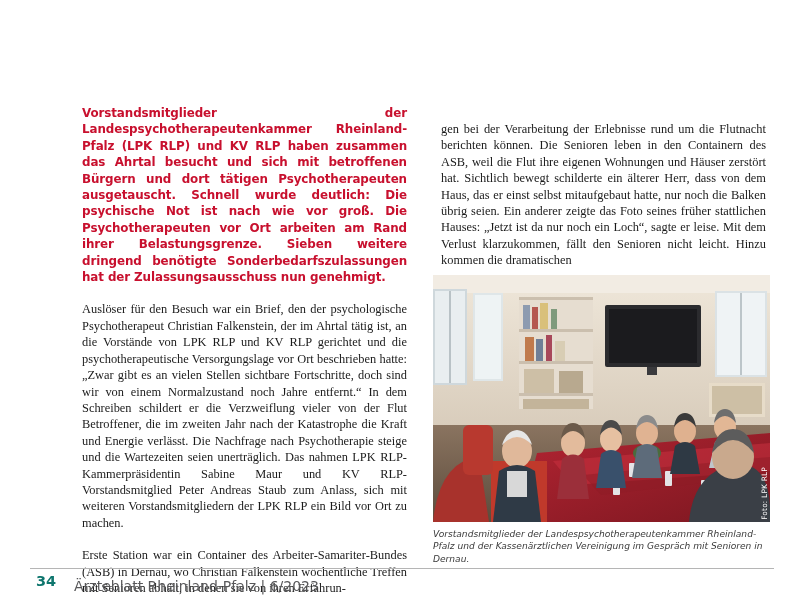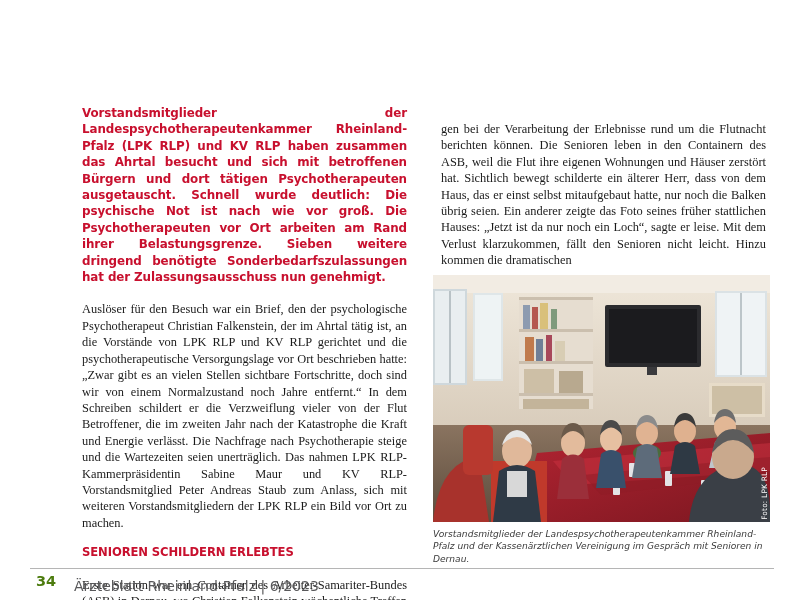--- a/index.html
+++ b/index.html
@@ -139,21 +139,21 @@
     height: 1px;
     background: #b5b5b5;
   }
   .folio {
     position: absolute;
     left: 36px;
     top: 573px;
     font-family: "DejaVu Sans", sans-serif;
     font-weight: bold;
     font-size: 14.5px;
-    color: #4d7c0f;
+    color: #0f766e;
   }
   .footer-text {
     position: absolute;
     left: 74px;
     top: 578px;
     font-family: "DejaVu Sans", sans-serif;
     font-size: 14px;
     color: #58585a;
   }
 </style>
@@ -165,21 +165,20 @@
   <div class="left-strip"></div>
 
   <div class="content">
 
 
     <div class="cols">
 
       <div class="col col-left">
         <p class="lead">Vorstandsmitglieder der Landespsychotherapeutenkammer Rheinland-Pfalz (LPK RLP) und KV RLP haben zusammen das Ahrtal besucht und sich mit betroffenen Bürgern und dort tätigen Psychotherapeuten ausgetauscht. Schnell wurde deutlich: Die psychische Not ist nach wie vor groß. Die Psychotherapeuten vor Ort arbeiten am Rand ihrer Belastungsgrenze. Sieben weitere dringend benötigte Sonderbedarfszulassungen hat der Zulassungsausschuss nun genehmigt.</p>
         <p class="body">Auslöser für den Besuch war ein Brief, den der psychologische Psychotherapeut Christian Falkenstein, der im Ahrtal tätig ist, an die Vorstände von LPK RLP und KV RLP gerichtet und die psychotherapeutische Versorgungslage vor Ort beschrieben hatte: „Zwar gibt es an vielen Stellen sichtbare Fortschritte, doch sind wir von einem Normalzustand noch Jahre entfernt.“ In dem Schreiben schildert er die Verzweiflung vieler von der Flut Betroffener, die im zweiten Jahr nach der Katastrophe die Kraft und Energie verlässt. Die Nachfrage nach Psychotherapie steige und die Wartezeiten seien unerträglich. Das nahmen LPK RLP-Kammerpräsidentin Sabine Maur und KV RLP-Vorstandsmitglied Peter Andreas Staub zum Anlass, sich mit weiteren Vorstandsmitgliedern der LPK RLP ein Bild vor Ort zu machen.</p>
-        <div class="subhead">SENIOREN SCHILDERN ERLEBTES</div>
         <p class="body">Erste Station war ein Container des Arbeiter-Samariter-Bundes (ASB) in Dernau, wo Christian Falkenstein wöchentliche Treffen mit Senioren abhält, in denen sie von ihren Erfahrun-</p>
       </div>
 
       <div class="col col-right">
         <p class="body">gen bei der Verarbeitung der Erlebnisse rund um die Flutnacht berichten können. Die Senioren leben in den Containern des ASB, weil die Flut ihre eigenen Wohnungen und Häuser zerstört hat. Sichtlich bewegt schilderte ein älterer Herr, dass von dem Haus, das er einst selbst mitaufgebaut hatte, nur noch die Balken übrig seien. Ein anderer zeigte das Foto seines früher stattlichen Hauses: „Jetzt ist da nur noch ein Loch“, sagte er leise. Mit dem Verlust klarzukommen, fällt den Senioren nicht leicht. Hinzu kommen die dramatischen</p>
       </div>
 
     </div>
 
     <div class="photo-wrap">

